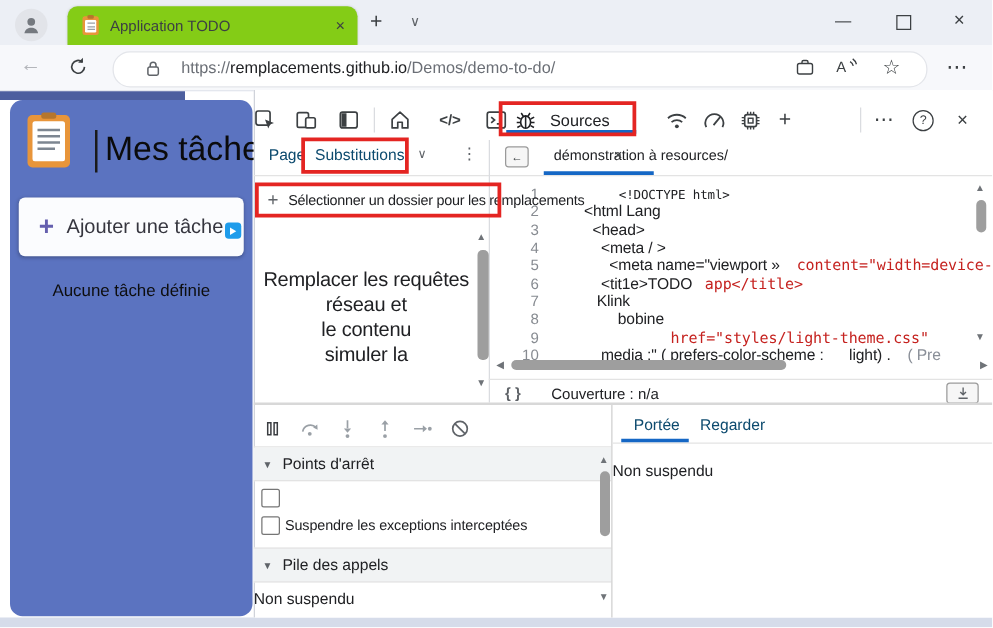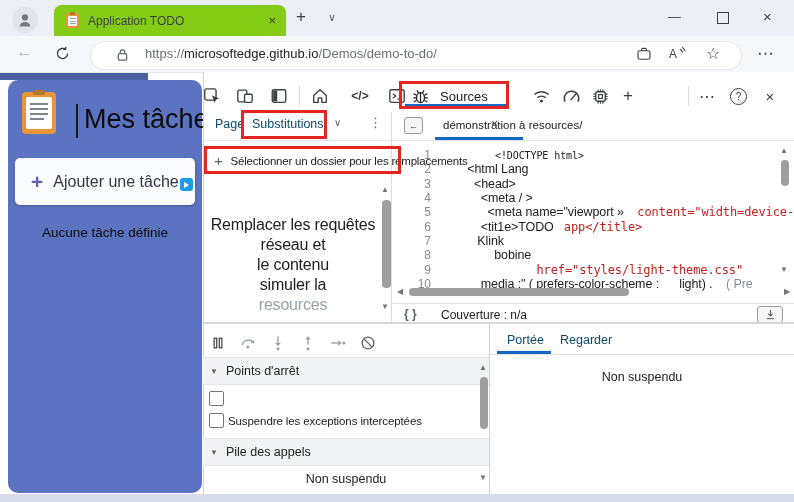--- a/index.html
+++ b/index.html
@@ -45,21 +45,21 @@
   .seg[data-s="mono"]{font-family:"DejaVu Sans Mono",monospace;font-size:10px;color:#202124;margin-left:48px;}
   .seg[data-s="mono-red"]{font-family:"DejaVu Sans Mono",monospace;font-size:12px;color:#c5221f;}
   .seg[data-s="sans"]{color:#202124;}
   .seg[data-s="sans-gray"]{color:#8a8f98;}
   .sb-thumb{background:#9e9e9e;border-radius:4px;}
   .sb-arrow{font-size:8px;color:#6f7378;line-height:8px;}
   .secthdr{background:#f1f3f4;border-bottom:1px solid #e3e3e3;display:flex;align-items:center;font-size:12.5px;color:#202124;}
   .secthdr .tri{font-size:8px;color:#5f6368;margin:0 8px 0 7px;}
   .chk{width:13px;height:13px;border:1px solid #767676;border-radius:2px;background:#fff;}
   .chklbl{font-size:11.5px;color:#202124;letter-spacing:-.1px;}
-  .centermsg{font-size:12.5px;color:#202124;text-align:center;}
+  .centermsg{font-size:12.5px;color:#202124;text-align:left;}
   .smallbtn{border:1px solid #9a9a9a;border-radius:3px;background:#f6f6f6;display:flex;align-items:center;justify-content:center;}
   svg{display:block;}
 </style>
 </head>
 <body>
 
 <div id="screen">
 
   <div class="abs titlebar"></div>
   <div class="abs avatar">
@@ -94,21 +94,21 @@
     </svg>
   </div>
   <div class="abs addrbar"></div>
   <div class="abs" style="left:116px;top:48px">
     <svg width="13" height="14" viewBox="0 0 14 15">
         <rect x="2.5" y="6" width="9" height="7" rx="1.5" fill="none" stroke="#5f6368" stroke-width="1.3"></rect>
         <path d="M4.5 6V4.5a2.5 2.5 0 0 1 5 0V6" fill="none" stroke="#5f6368" stroke-width="1.3"></path>
       </svg>
   </div>
   <div class="abs url" style="left:145px;top:46px">
-    <span class="dim">https://</span><span class="host">microsoftedge.github.io</span><span class="dim">/Demos/demo-to-do/</span>
+    <span class="dim">https://</span><span class="host">remplacements.github.io</span><span class="dim">/Demos/demo-to-do/</span>
   </div>
   <div class="abs" style="left:636px;top:46px">
     <svg width="16" height="16" viewBox="0 0 20 20">
       <rect x="2.5" y="6" width="15" height="10.5" rx="2" fill="none" stroke="#3c4043" stroke-width="1.4"></rect>
       <path d="M7 6V4.5A1.5 1.5 0 0 1 8.5 3h3A1.5 1.5 0 0 1 13 4.5V6" fill="none" stroke="#3c4043" stroke-width="1.4"></path>
     </svg>
   </div>
   <div class="abs" style="left:668px;top:45px">
     <svg width="19" height="17" viewBox="0 0 22 20">
       <text x="1" y="15" font-size="14" fill="#3c4043" font-family="Liberation Sans,sans-serif">A</text>
@@ -216,21 +216,20 @@
   <div class="abs flex selfolder" style="left:214px;top:152px">
     <span style="font-size:15px;color:#5f6368;margin-right:8px">+</span>
     <span>Sélectionner un dossier pour les remplacements</span>
   </div>
   <div class="abs redbox" style="left:204px;top:146px;width:191px;height:22px"></div>
 
   <div class="abs descline" style="left:203px;top:216px">Remplacer les requêtes</div>
   <div class="abs descline" style="left:203px;top:236px">réseau et</div>
   <div class="abs descline" style="left:203px;top:256px">le contenu</div>
   <div class="abs descline" style="left:203px;top:276px">simuler la</div>
-  <div class="abs descline desclink" style="left:203px;top:296px">resources</div>
 
   <span class="abs sb-arrow" style="left:381px;top:186px">▲</span>
   <div class="abs sb-thumb" style="left:382px;top:200px;width:9px;height:88px"></div>
   <span class="abs sb-arrow" style="left:381px;top:303px">▼</span>
 
   <div class="abs smallbtn" style="left:404px;top:117px;width:17px;height:15px;font-size:9px;color:#3c4043">←</div>
   <div class="abs" style="left:443px;top:119px;font-size:11.5px;color:#202124">démonstration à resources/</div>
   <span class="abs" style="left:491px;top:117px;font-size:12px;color:#3c4043;z-index:3">×</span>
   <div class="abs bluebar" style="left:435px;top:137px;width:88px"></div>
 

